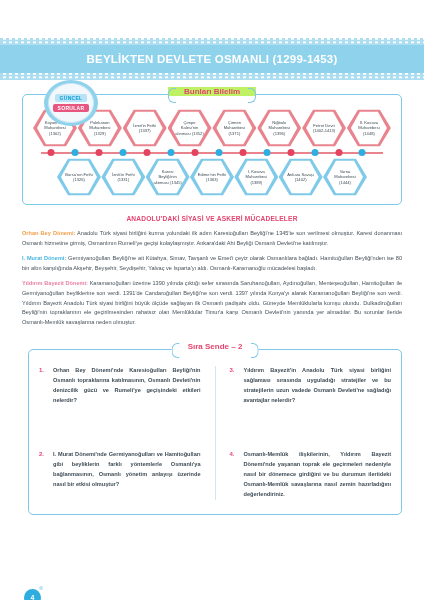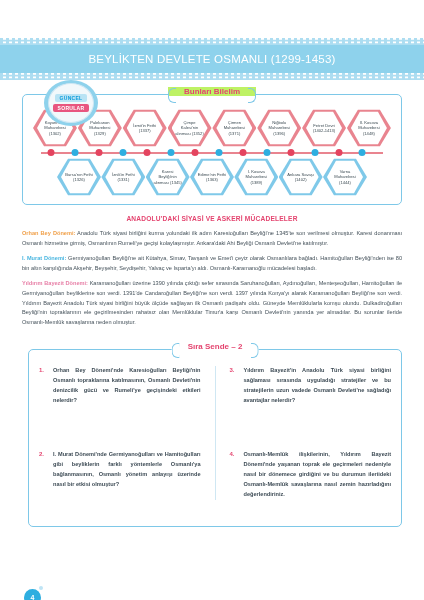--- a/index.html
+++ b/index.html
@@ -23,21 +23,21 @@
   }
   .header-checker-top { top: 0; }
   .header-checker-bot { bottom: 0; }
   .header-band {
     position: absolute; top: 7px; bottom: 7px; left: 0; right: 0;
     background: #8ed2ec;
   }
   .header-title {
     position: absolute; top: 7px; bottom: 7px; left: 0; right: 0;
     display: flex; align-items: center; justify-content: center;
-    font-size: 11.5px; font-weight: normal; color: #ffffff;
+    font-size: 11.5px; font-weight: bold; color: #ffffff;
     letter-spacing: .2px;
   }
   .badge {
     position: absolute; left: 44px; top: 42px;
     width: 54px; height: 46px; z-index: 5;
   }
   .badge-outer {
     position: absolute; inset: 0;
     background: #8ed2ec; border-radius: 50%;
   }
@@ -133,21 +133,21 @@
   .lead-orange { color: #f0a04a; font-weight: bold; }
   .lead-blue   { color: #4ab6e0; font-weight: bold; }
   .lead-pink   { color: #e77fa6; font-weight: bold; }
 
   
   .sira-box {
     position: relative;
     margin: 22px 22px 0 28px;
     border: 1.5px solid #7ec8e8;
     border-radius: 5px;
-    padding: 16px 10px 26px 10px;
+    padding: 16px 10px 14px 10px;
     min-height: 160px;
   }
   .sira-tab {
     position: absolute; top: -8px; left: 50%; transform: translateX(-50%);
     background: #fff; padding: 0 16px;
     font-size: 8px; font-weight: bold; color: #e4446f;
     white-space: nowrap;
   }
   .sira-tab::before, .sira-tab::after {
     content: ""; position: absolute; top: 1px;

